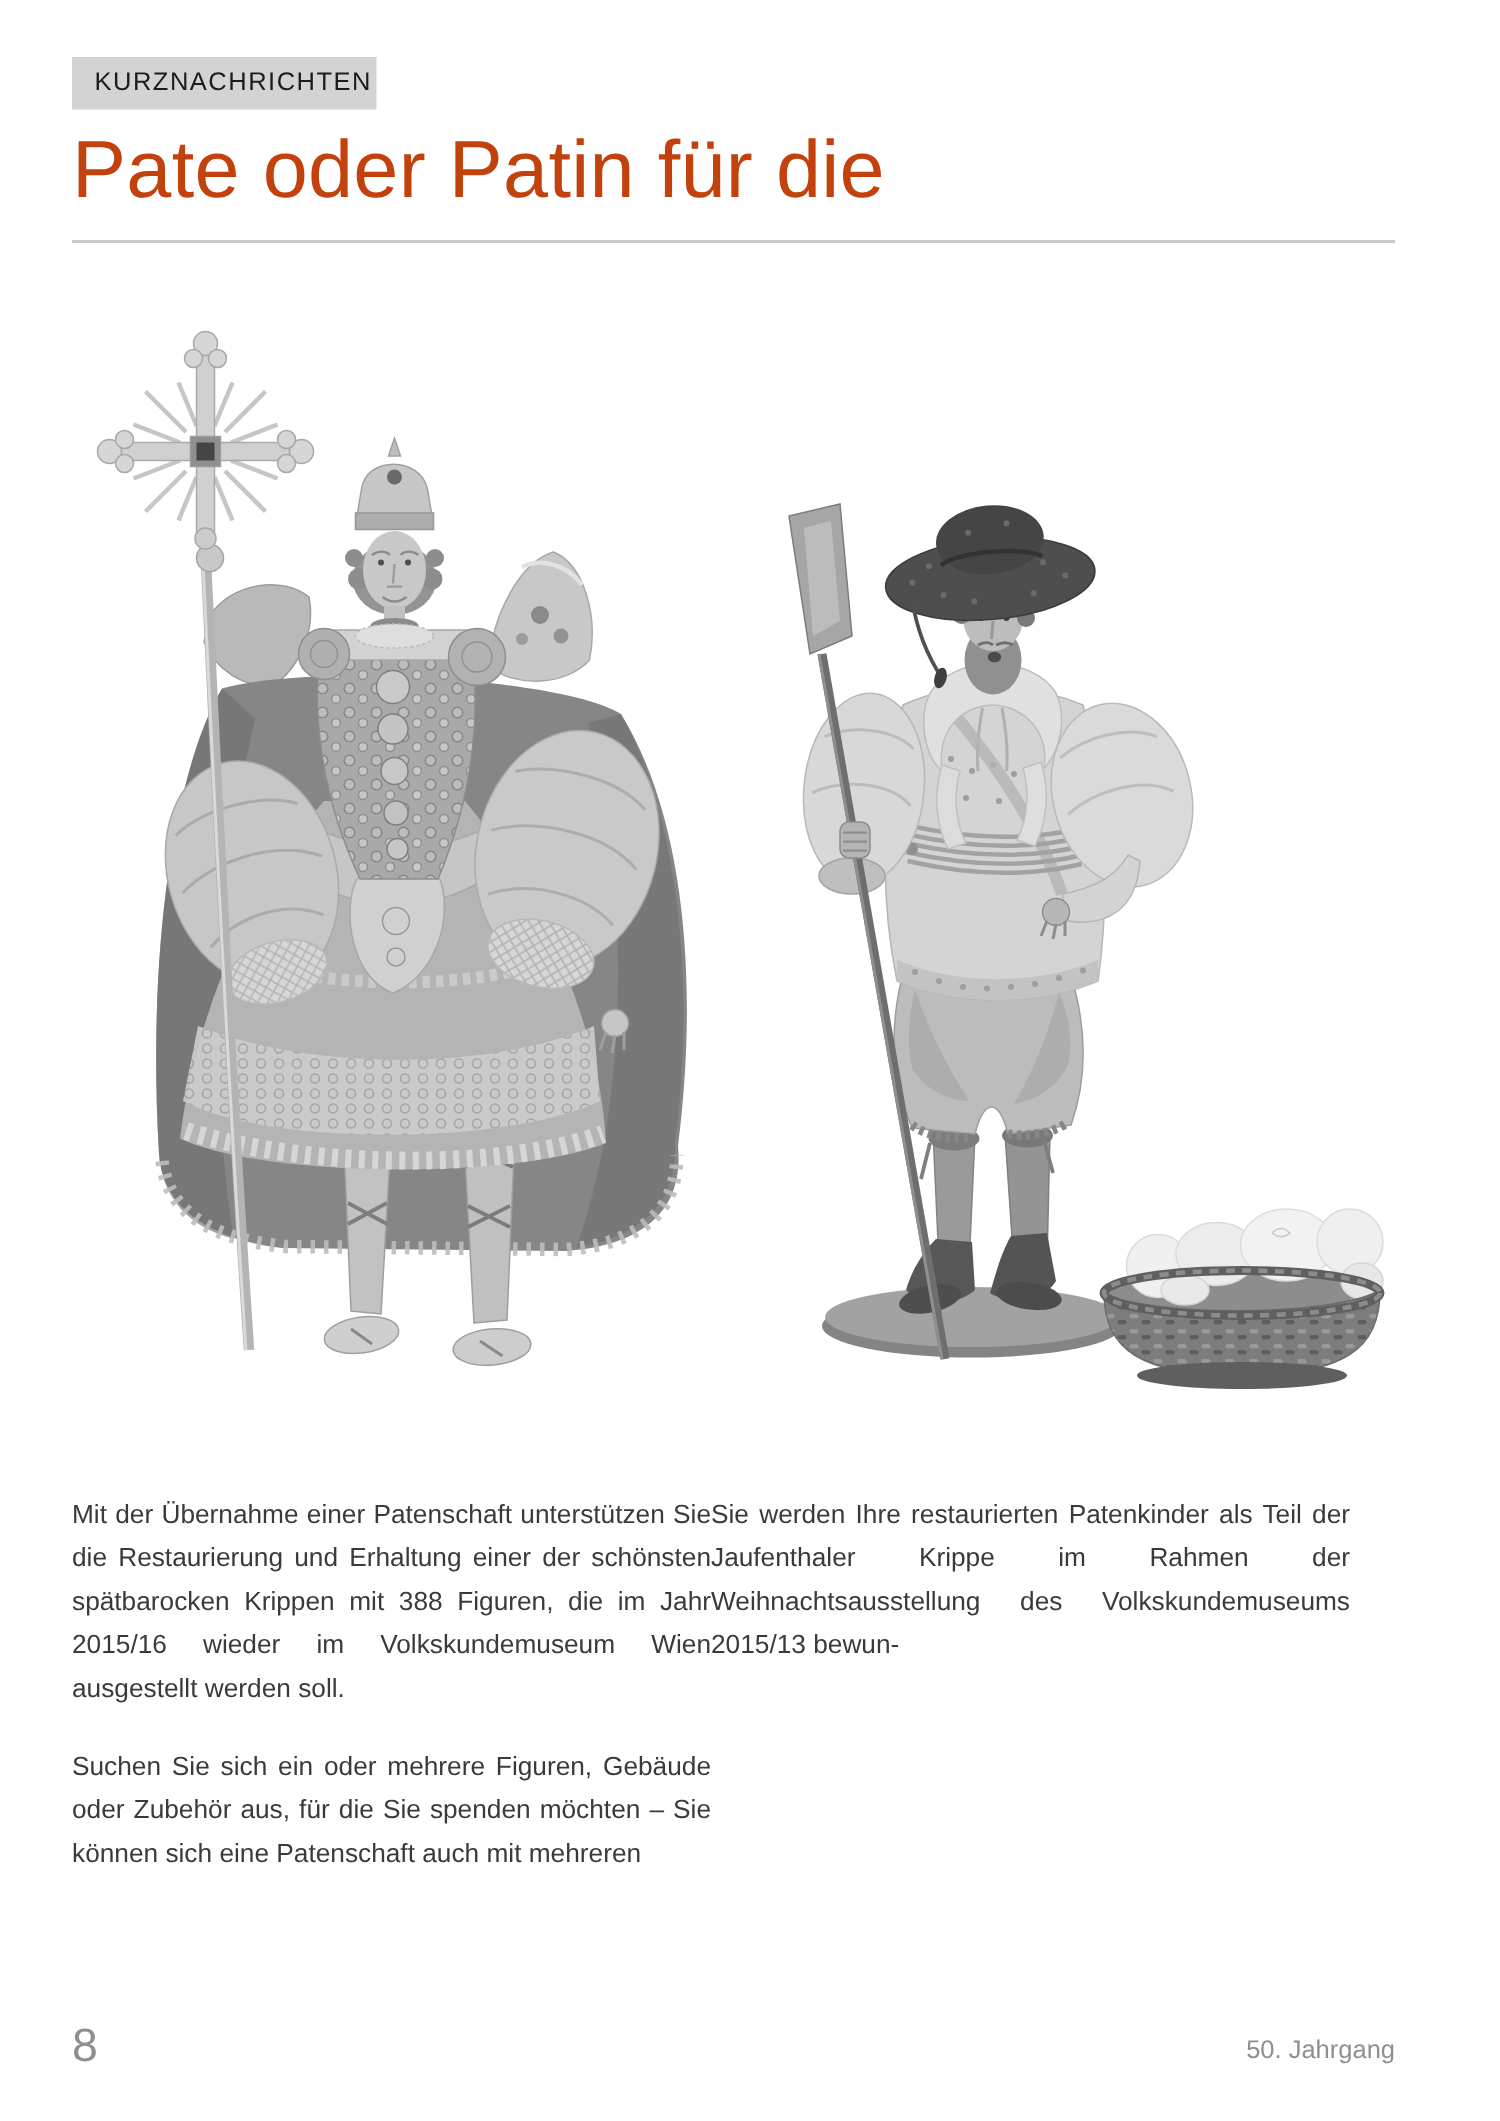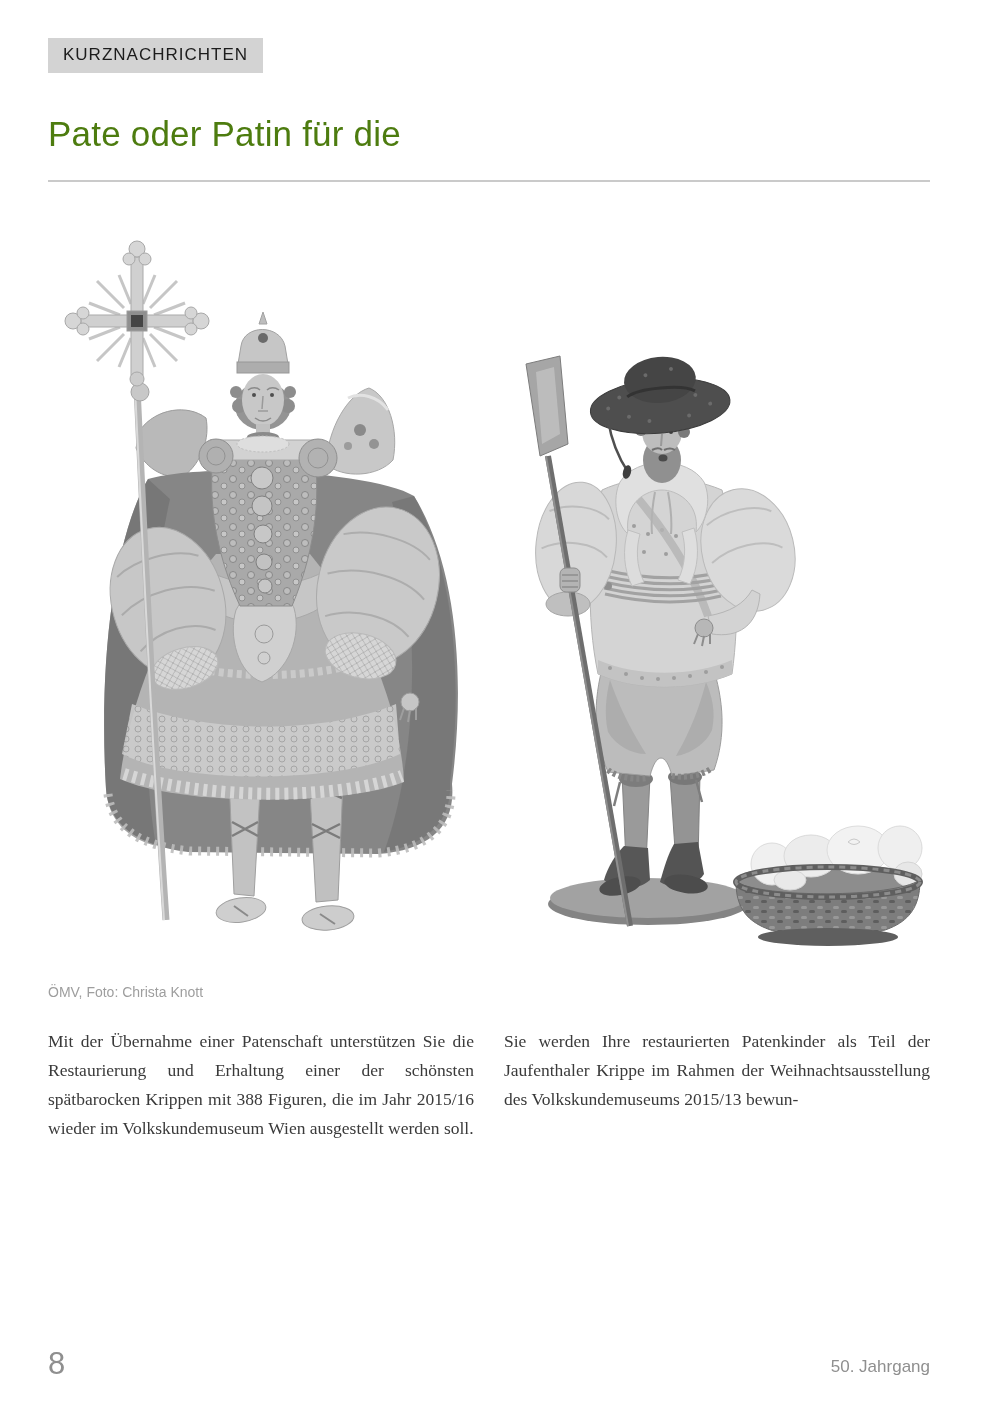--- a/index.html
+++ b/index.html
@@ -3,30 +3,30 @@
 <meta charset="utf-8">
 <style>
   html,body{margin:0;padding:0;background:#ffffff;}
   .page{
     position:relative;width:1000px;height:1414px;background:#ffffff;
     font-family:"Liberation Sans",sans-serif;color:#3a3a3a;overflow:hidden;
   }
   .content{padding:38px 70px 0 48px;}
   .kicker{
     display:inline-block;background:#d3d3d3;color:#1c1c1c;
-    font-size:17px;letter-spacing:1px;padding:7px 15px 8px 15px;text-align:right;
+    font-size:17px;letter-spacing:1px;padding:7px 3px 8px 15px;text-align:right;
   }
   .title{
-    margin-top:37px;font-size:35px;line-height:47px;font-weight:300;
-    color:#4d7c0f;letter-spacing:0.2px;
+    margin-top:17px;font-size:54px;line-height:47px;font-weight:300;
+    color:#c2410c;letter-spacing:0.2px;
   }
   .rule{border:none;border-top:2px solid #cacaca;margin:23px 0 0 0;}
   .photo{margin-top:52px;width:882px;height:740px;position:relative;background:#ffffff;}
   .caption{margin-top:10px;font-size:14px;color:#9e9e9e;}
-  .columns{margin-top:27px;display:flex;gap:30px;font-family:Liberation Serif, serif;}
+  .columns{margin-top:41px;display:flex;}
   .col{width:426px;font-size:17.5px;line-height:29px;text-align:justify;color:#3a3a3a;}
   .col p{margin:0;}
   .col p + p{margin-top:23px;}
   .footer{
     position:absolute;left:48px;right:70px;top:1348px;
     display:flex;justify-content:space-between;align-items:flex-end;
   }
   .pageno{font-size:31px;font-weight:300;color:#8f8f8f;line-height:1;}
   .volume{font-size:17px;color:#8f8f8f;line-height:1.4;}
 </style>
@@ -304,25 +304,25 @@
             <ellipse cx="742" cy="646" rx="16" ry="10" fill="#e9e9e9" stroke="#d5d5d5"></ellipse>
           </g>
           <path d="M688,648 C688,686 712,702 780,704 C848,702 872,686 872,646 C844,664 716,664 688,648 Z" fill="url(#weave)" stroke="#6a6a6a"></path>
           <ellipse cx="780" cy="648" rx="92" ry="15" fill="none" stroke="#5f5f5f" stroke-width="6"></ellipse>
           <ellipse cx="780" cy="648" rx="92" ry="15" fill="none" stroke="#8c8c8c" stroke-width="3" stroke-dasharray="6 5"></ellipse>
           <ellipse cx="780" cy="703" rx="70" ry="9" fill="#5f5f5f"></ellipse>
         </g>
       </svg>
     </div>
 
-    <div class="caption">ÖMV, Foto: Christa Knott</div>
 
     <div class="columns">
       <div class="col">
         <p>Mit der Übernahme einer Patenschaft unterstützen Sie die Restaurierung und Erhaltung einer der schönsten spätbarocken Krippen mit 388 Figuren, die im Jahr 2015/16 wieder im Volkskundemuseum Wien ausgestellt werden soll.</p>
+        <p>Suchen Sie sich ein oder mehrere Figuren, Gebäude oder Zubehör aus, für die Sie spenden möchten – Sie können sich eine Patenschaft auch mit mehreren</p>
       </div>
       <div class="col">
         <p>Sie werden Ihre restaurierten Patenkinder als Teil der Jaufenthaler Krippe im Rahmen der Weihnachtsausstellung des Volkskundemuseums 2015/13 bewun-</p>
       </div>
     </div>
   </div>
 
   <div class="footer">
     <div class="pageno">8</div>
     <div class="volume">50. Jahrgang</div>

